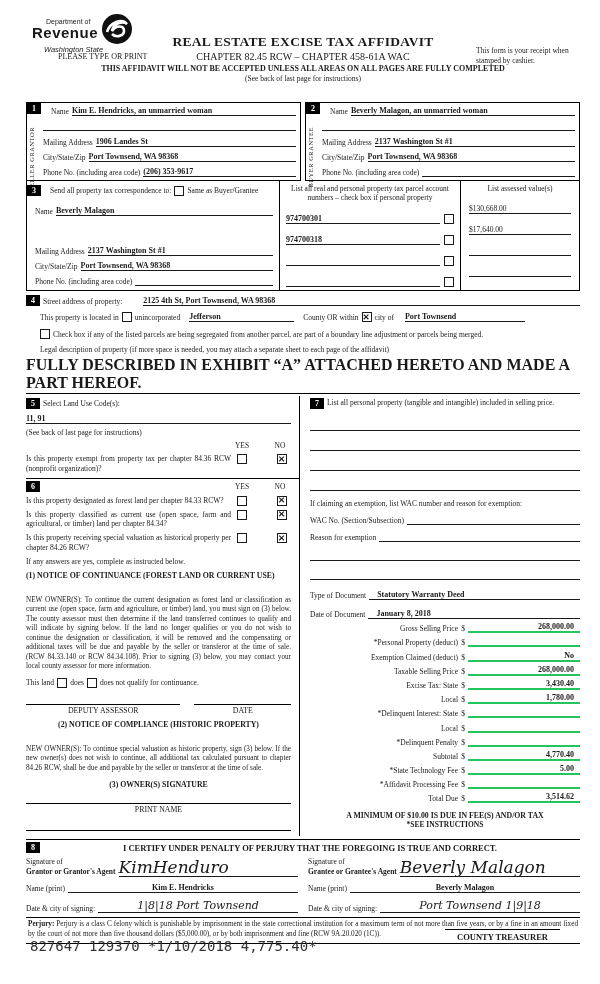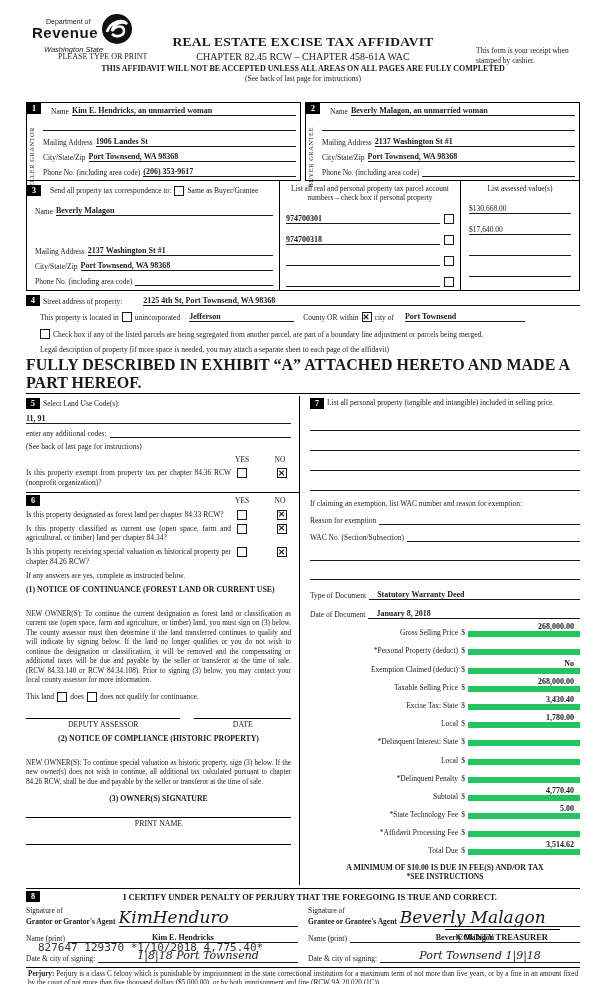--- a/index.html
+++ b/index.html
@@ -62,35 +62,35 @@
   .ntitle{font-weight:bold;font-size:7.8px;margin-top:5px;}
   .center{text-align:center;}
   .sigline2{display:flex;gap:14px;margin-top:16px;}
   .sigline2 > div{border-top:1px solid #000;text-align:center;padding-top:1px;font-size:7.8px;}
   .da{flex:1.6;} .dt{flex:1;}
   .s6bar{border-top:1px solid #000;margin:4px -8px 0 0;padding-top:0;}
   
   .mrow{display:flex;align-items:flex-end;margin-top:3.2px;}
   .mlabel{width:148px;text-align:right;flex:none;}
   .mdollar{width:10px;text-align:center;flex:none;}
-  .mval{flex:1;border-bottom:6px solid #22c55e;text-align:right;font-weight:bold;font-size:8px;min-height:9px;padding-right:6px;}
+  .mval{flex:1;border-bottom:2px solid #22c55e;text-align:right;font-weight:bold;font-size:8px;min-height:9px;padding-right:6px;}
   
   .sec8{border-top:1px solid #000;margin-top:3px;padding-top:2px;position:relative;}
   .certrow{display:flex;align-items:center;}
   .cert{flex:1;text-align:center;font-weight:bold;font-size:8.5px;}
   .sigcols{display:flex;gap:10px;margin-top:4px;}
   .sigcol{flex:1;}
   .sig{font-family:"DejaVu Serif",serif;font-style:italic;font-size:17px;transform:rotate(-2deg);
        white-space:nowrap;line-height:1;}
   .hand{font-family:"DejaVu Serif",serif;font-style:italic;font-size:11px;white-space:nowrap;}
   .perjury{border-top:1px solid #000;border-bottom:1px solid #000;margin-top:4px;padding:2px 2px 3px 2px;
            font-size:7.2px;line-height:1.35;text-align:justify;}
   
   .footer{position:absolute;left:0;right:0;bottom:0;height:90px;}
-  .stamp{position:absolute;left:38px;bottom:30px;font-family:"DejaVu Sans Mono",monospace;font-size:11px;color:#333;}
+  .stamp{position:absolute;left:30px;bottom:30px;font-family:"DejaVu Sans Mono",monospace;font-size:14px;color:#333;}
   .treas{position:absolute;right:40px;bottom:42px;width:115px;border-top:1px solid #000;
          text-align:center;font-weight:bold;font-size:8.5px;padding-top:2px;}
   .lbl{white-space:nowrap;}
 </style>
 </head>
 <body>
 
 <div class="page">
   <div class="inner">
 
@@ -259,24 +259,20 @@
 
     <div class="twocol">
       <div class="lcol">
         <div class="frow" style="align-items:center;">
           <span class="badge">5</span>
           <span>Select Land Use Code(s):</span>
         </div>
         <div class="frow" style="margin-top:5px;">
           <span class="ul grow val" style="text-align:left;">11, 91</span>
         </div>
-        <div class="frow" style="margin-top:4px;">
-          <span>enter any additional codes:</span>
-          <span class="ul grow val"></span>
-        </div>
         <div style="margin-top:4px;">(See back of last page for instructions)</div>
         <div class="yesno">
           <span>YES</span>
           <span>NO</span>
         </div>
         <div class="qrow">
           <span class="qtxt">Is this property exempt from property tax per chapter 84.36 RCW (nonprofit organization)?</span>
           <span class="qboxes">
             <span class="cb"></span>
             <span class="cb checked"></span>
@@ -356,25 +352,25 @@
           </div>
         <div class="frow" style="margin-top:10px;">
             <span class="ul grow"></span>
           </div>
         <div class="frow" style="margin-top:10px;">
             <span class="ul grow"></span>
           </div>
 
         <div style="margin-top:8px;">If claiming an exemption, list WAC number and reason for exemption:</div>
         <div class="frow" style="margin-top:7px;">
+          <span>WAC No. (Section/Subsection)</span>
+          <span class="ul grow val"></span>
+        </div>
+        <div class="frow" style="margin-top:7px;">
           <span>Reason for exemption</span>
-          <span class="ul grow val"></span>
-        </div>
-        <div class="frow" style="margin-top:7px;">
-          <span>WAC No. (Section/Subsection)</span>
           <span class="ul grow val"></span>
         </div>
         <div class="frow" style="margin-top:9px;">
             <span class="ul grow"></span>
           </div>
         <div class="frow" style="margin-top:9px;">
             <span class="ul grow"></span>
           </div>
 
         <div class="frow" style="margin-top:10px;">

